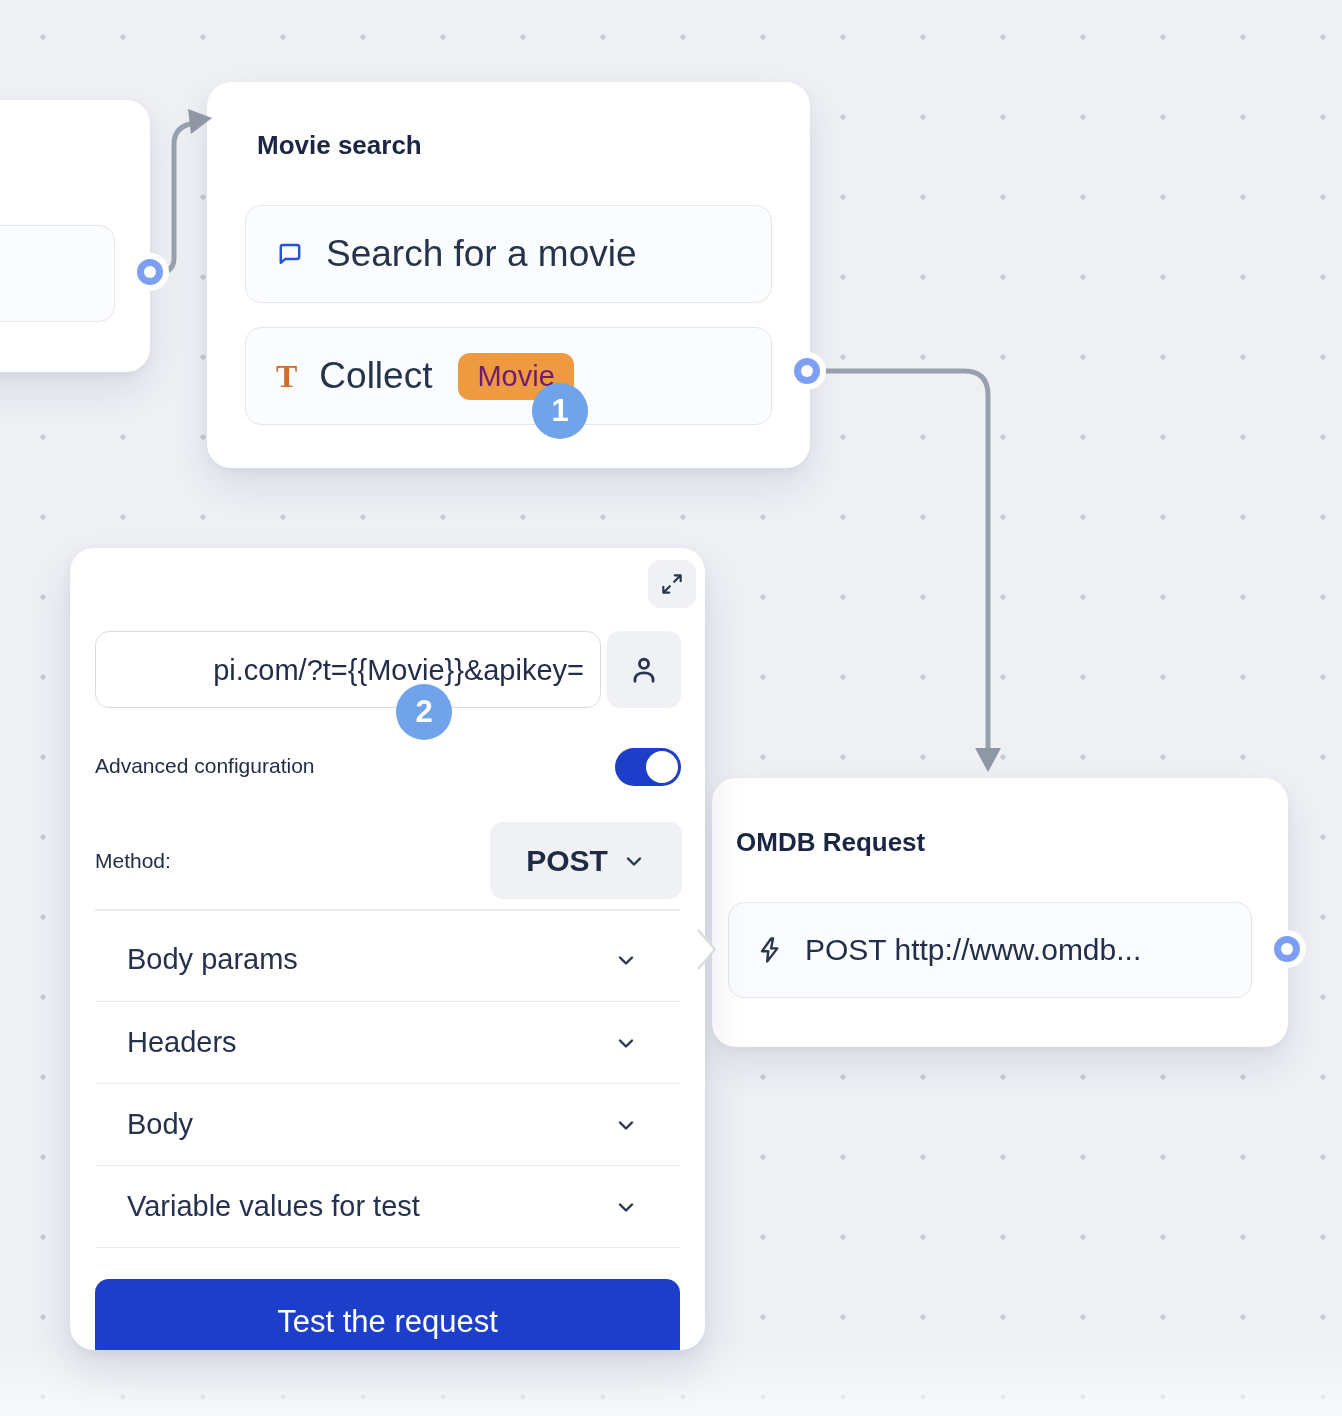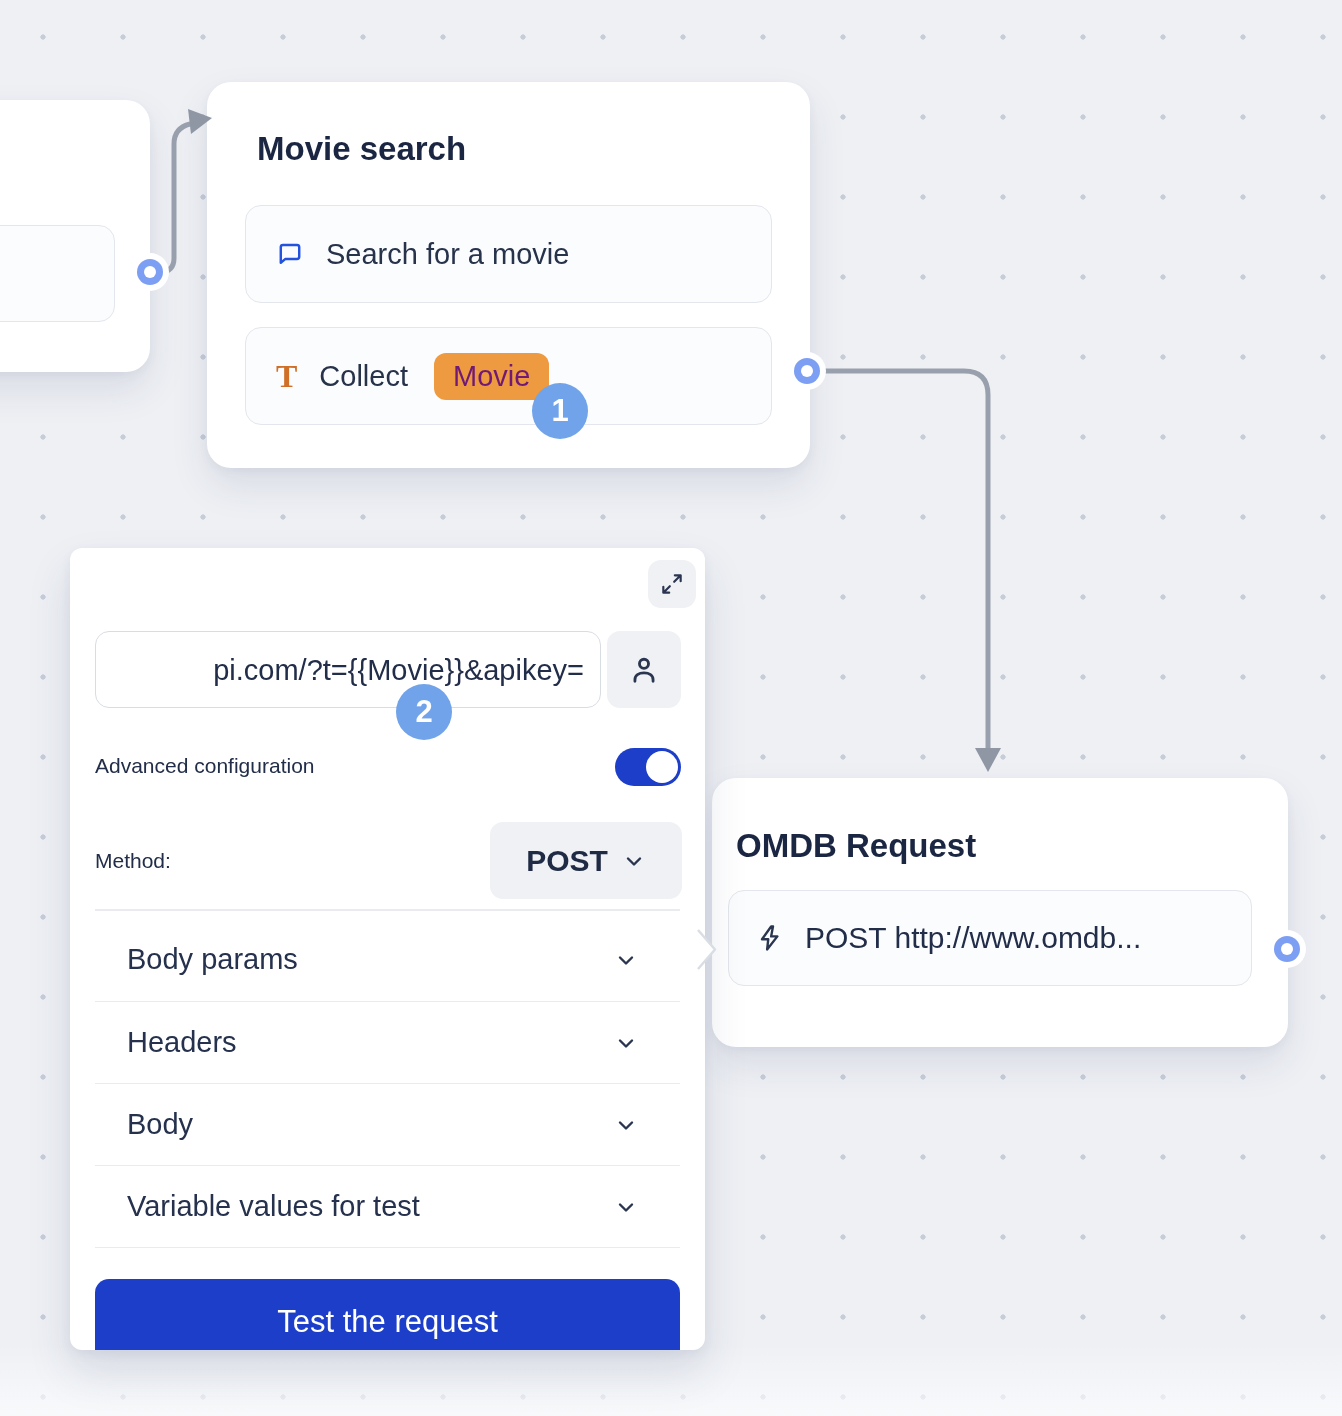--- a/index.html
+++ b/index.html
@@ -14,49 +14,49 @@
     background-image:radial-gradient(circle 2.6px at center,#c6ccd8 97%,rgba(198,204,216,0) 100%);
     background-size:80px 80px;
     background-position:3px -3px;
   }
   .fade{position:absolute;left:0;right:0;bottom:0;height:72px;
     background:linear-gradient(rgba(238,240,244,0),rgba(250,251,253,.85));}
   .card{
     position:absolute;background:#fff;border-radius:24px;
     box-shadow:0 18px 38px rgba(35,52,100,.10),0 4px 10px rgba(35,52,100,.05);
   }
-  .node-title{position:absolute;font-size:33px;font-weight:700;color:#1b2742;}
+  .node-title{position:absolute;font-size:26px;font-weight:700;color:#1b2742;}
   .node-item{
     position:absolute;background:#fbfcfd;border:1.5px solid #e3e6ec;border-radius:16px;
     display:flex;align-items:center;box-sizing:border-box;
   }
-  .node-item .lbl{font-size:29px;color:#27324b;white-space:nowrap;}
+  .node-item .lbl{font-size:37px;color:#27324b;white-space:nowrap;}
   .icon{display:inline-flex;align-items:center;justify-content:center;flex:0 0 auto;}
   
   #movie-card{left:207px;top:82px;width:603px;height:386px;}
   #movie-card .node-title{left:50px;top:48px;}
   #ms-item1{left:38px;top:123px;width:527px;height:98px;padding-left:30px;gap:22px;}
   #ms-item2{left:38px;top:245px;width:527px;height:98px;padding-left:30px;gap:22px;}
   .t-glyph{font-family:"Liberation Serif","DejaVu Serif",serif;font-weight:700;font-size:32px;color:#cf6f28;line-height:1;}
   .var-badge{background:#ee9a40;color:#701a75;font-size:29px;border-radius:12px;padding:7px 19px;margin-left:4px;}
   .step-badge{
     position:absolute;width:56px;height:56px;border-radius:50%;background:#70a3ea;color:#fff;
     font-size:31px;font-weight:700;display:flex;align-items:center;justify-content:center;z-index:6;
   }
   #step1{left:325px;top:301px;}
   
   #left-card{left:-60px;top:100px;width:210px;height:272px;}
   #left-item{left:-30px;top:125px;width:205px;height:97px;}
   
   #omdb-card{left:712px;top:778px;width:576px;height:269px;}
   #omdb-card .node-title{left:24px;top:49px;}
-  #omdb-item{left:16px;top:112px;width:524px;height:96px;padding-left:26px;gap:20px;}
+  #omdb-item{left:16px;top:124px;width:524px;height:96px;padding-left:26px;gap:20px;}
   #omdb-item .lbl{font-size:30px;font-weight:500;color:#222d49;}
   
-  #panel{left:70px;top:548px;width:635px;height:802px;border-radius:12px;overflow:hidden;z-index:5;
+  #panel{left:70px;top:548px;width:635px;height:802px;border-radius:24px;overflow:hidden;z-index:5;
     box-shadow:0 22px 44px rgba(35,52,100,.13),0 4px 12px rgba(35,52,100,.06);}
   .gray-btn{background:#eff1f4;border:none;border-radius:13px;display:flex;align-items:center;justify-content:center;}
   #p-expand{position:absolute;left:578px;top:12px;width:48px;height:48px;}
   #p-url{position:absolute;left:25px;top:83px;width:506px;height:77px;background:#fff;border:1.5px solid #d8dce3;
     border-radius:14px;box-sizing:border-box;overflow:hidden;}
   #p-url .val{position:absolute;right:16px;top:50%;transform:translateY(-50%);
     font-size:29px;color:#222d49;white-space:nowrap;}
   #p-user{position:absolute;left:537px;top:83px;width:74px;height:77px;}
   #step2{left:326px;top:136px;}
   .p-label{position:absolute;font-size:21px;color:#222d49;line-height:40px;}

